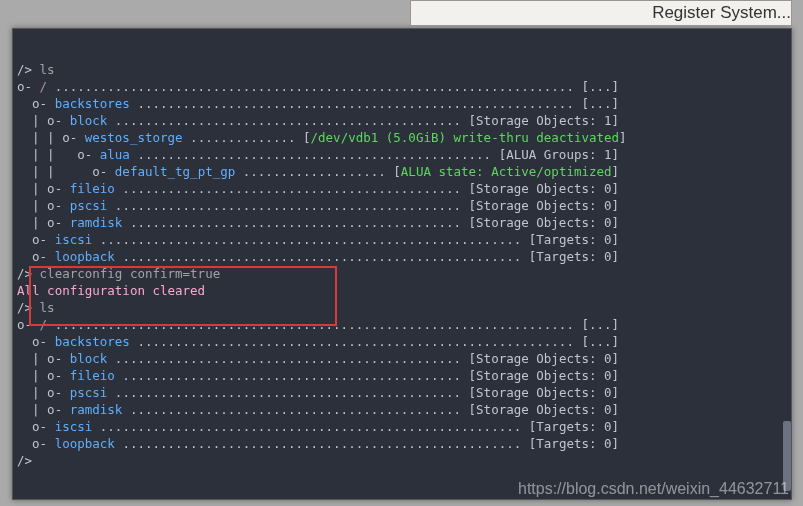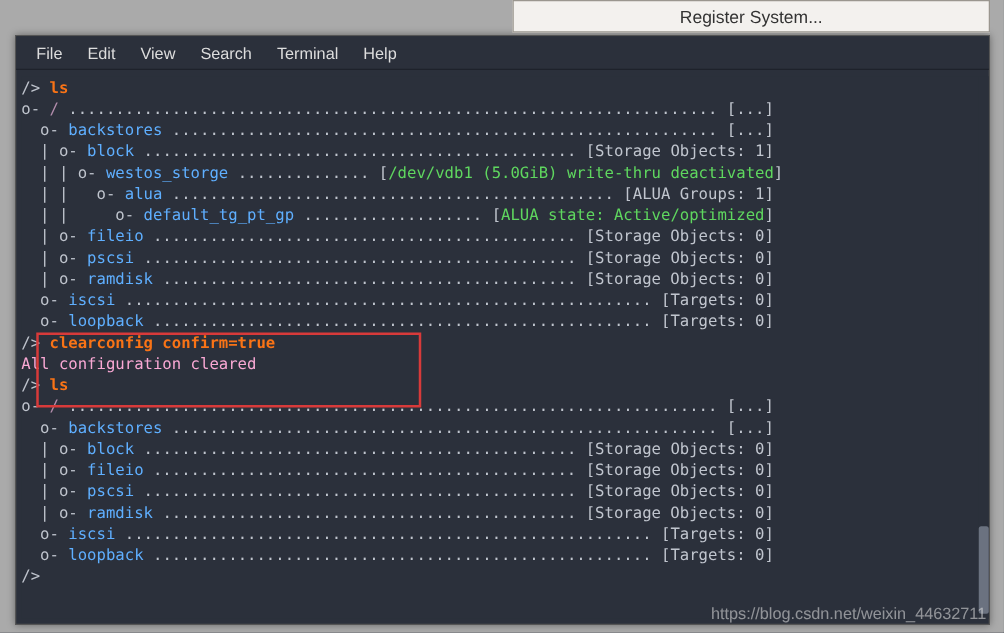--- a/index.html
+++ b/index.html
@@ -9,37 +9,29 @@
   .term{position:absolute;left:4px;top:32px;right:4px;bottom:4px;background:#2b303b;font-family:"DejaVu Sans Mono",Menlo,Consolas,monospace;font-size:12.5px;line-height:17px;color:#c0c5ce;white-space:pre;overflow:hidden}
   .scrollbar{position:absolute;right:0;top:32px;bottom:4px;width:8px;background:#2b303b}
   .thumb{position:absolute;right:0;width:8px;background:#6b7280;border-radius:2px}
   .line{display:flex}
   .seg{white-space:pre}
   .c-def{color:#c0c5ce}
   .c-blue{color:#5fafff;font-weight:normal}
   .c-mag{color:#b48ead}
   .c-green{color:#5fd75f;font-weight:normal}
   .c-green2{color:#f9a8d4}
-  .c-cmd{color:#f97316;font-weight:bold}
+  .c-cmd{color:#a3a3a3;font-weight:normal}
   .redbox{position:absolute;border:2px solid #d83a3a}
-  .popup{position:absolute;left:410px;top:0;width:380px;height:24px;background:#f3f1ee;border:1px solid #9a968f;display:flex;align-items:center;justify-content:center;font-size:14px;color:#333}
-  .watermark{position:absolute;right:14px;bottom:8px;color:rgba(230,230,230,.55);font-size:13px;font-family:sans-serif}
+  .popup{position:absolute;left:410px;top:0;width:380px;height:24px;background:#f3f1ee;border:1px solid #9a968f;display:flex;align-items:center;justify-content:flex-end;font-size:17px;color:#333}
+  .watermark{position:absolute;right:14px;bottom:8px;color:rgba(230,230,230,.55);font-size:16px;font-family:sans-serif}
 </style>
 </head>
 <body>
 
 <div class="window">
-  <div class="menubar">
-    <div class="menuitem">File</div>
-    <div class="menuitem">Edit</div>
-    <div class="menuitem">View</div>
-    <div class="menuitem">Search</div>
-    <div class="menuitem">Terminal</div>
-    <div class="menuitem">Help</div>
-  </div>
 
   <div class="term" id="term"><div class="line"><span class="seg c-def">/&gt; </span><span class="seg c-cmd">ls</span></div><div class="line"><span class="seg c-def">o- </span><span class="seg c-mag">/</span><span class="seg c-def"> .....................................................................</span><span class="seg c-def"> [...]</span></div><div class="line"><span class="seg c-def">  o- </span><span class="seg c-blue">backstores</span><span class="seg c-def"> ..........................................................</span><span class="seg c-def"> [...]</span></div><div class="line"><span class="seg c-def">  | o- </span><span class="seg c-blue">block</span><span class="seg c-def"> ..............................................</span><span class="seg c-def"> [Storage Objects: 1]</span></div><div class="line"><span class="seg c-def">  | | o- </span><span class="seg c-blue">westos_storge</span><span class="seg c-def"> ..............</span><span class="seg c-def"> [</span><span class="seg c-green">/dev/vdb1 (5.0GiB) write-thru deactivated</span><span class="seg c-def">]</span></div><div class="line"><span class="seg c-def">  | |   o- </span><span class="seg c-blue">alua</span><span class="seg c-def"> ...............................................</span><span class="seg c-def"> [ALUA Groups: 1]</span></div><div class="line"><span class="seg c-def">  | |     o- </span><span class="seg c-blue">default_tg_pt_gp</span><span class="seg c-def"> ...................</span><span class="seg c-def"> [</span><span class="seg c-green">ALUA state: Active/optimized</span><span class="seg c-def">]</span></div><div class="line"><span class="seg c-def">  | o- </span><span class="seg c-blue">fileio</span><span class="seg c-def"> .............................................</span><span class="seg c-def"> [Storage Objects: 0]</span></div><div class="line"><span class="seg c-def">  | o- </span><span class="seg c-blue">pscsi</span><span class="seg c-def"> ..............................................</span><span class="seg c-def"> [Storage Objects: 0]</span></div><div class="line"><span class="seg c-def">  | o- </span><span class="seg c-blue">ramdisk</span><span class="seg c-def"> ............................................</span><span class="seg c-def"> [Storage Objects: 0]</span></div><div class="line"><span class="seg c-def">  o- </span><span class="seg c-blue">iscsi</span><span class="seg c-def"> ........................................................</span><span class="seg c-def"> [Targets: 0]</span></div><div class="line"><span class="seg c-def">  o- </span><span class="seg c-blue">loopback</span><span class="seg c-def"> .....................................................</span><span class="seg c-def"> [Targets: 0]</span></div><div class="line"><span class="seg c-def">/&gt; </span><span class="seg c-cmd">clearconfig confirm=true</span></div><div class="line"><span class="seg c-green2">All configuration cleared</span></div><div class="line"><span class="seg c-def">/&gt; </span><span class="seg c-cmd">ls</span></div><div class="line"><span class="seg c-def">o- </span><span class="seg c-mag">/</span><span class="seg c-def"> .....................................................................</span><span class="seg c-def"> [...]</span></div><div class="line"><span class="seg c-def">  o- </span><span class="seg c-blue">backstores</span><span class="seg c-def"> ..........................................................</span><span class="seg c-def"> [...]</span></div><div class="line"><span class="seg c-def">  | o- </span><span class="seg c-blue">block</span><span class="seg c-def"> ..............................................</span><span class="seg c-def"> [Storage Objects: 0]</span></div><div class="line"><span class="seg c-def">  | o- </span><span class="seg c-blue">fileio</span><span class="seg c-def"> .............................................</span><span class="seg c-def"> [Storage Objects: 0]</span></div><div class="line"><span class="seg c-def">  | o- </span><span class="seg c-blue">pscsi</span><span class="seg c-def"> ..............................................</span><span class="seg c-def"> [Storage Objects: 0]</span></div><div class="line"><span class="seg c-def">  | o- </span><span class="seg c-blue">ramdisk</span><span class="seg c-def"> ............................................</span><span class="seg c-def"> [Storage Objects: 0]</span></div><div class="line"><span class="seg c-def">  o- </span><span class="seg c-blue">iscsi</span><span class="seg c-def"> ........................................................</span><span class="seg c-def"> [Targets: 0]</span></div><div class="line"><span class="seg c-def">  o- </span><span class="seg c-blue">loopback</span><span class="seg c-def"> .....................................................</span><span class="seg c-def"> [Targets: 0]</span></div><div class="line"><span class="seg c-def">/&gt; </span></div></div>
 
   <div class="scrollbar">
     <div class="thumb" style="top:360px;height:70px"></div>
   </div>
 
   <div class="redbox" id="redbox" style="left: 16px; top: 237px; width: 304px; height: 56px;"></div>
 </div>
 

